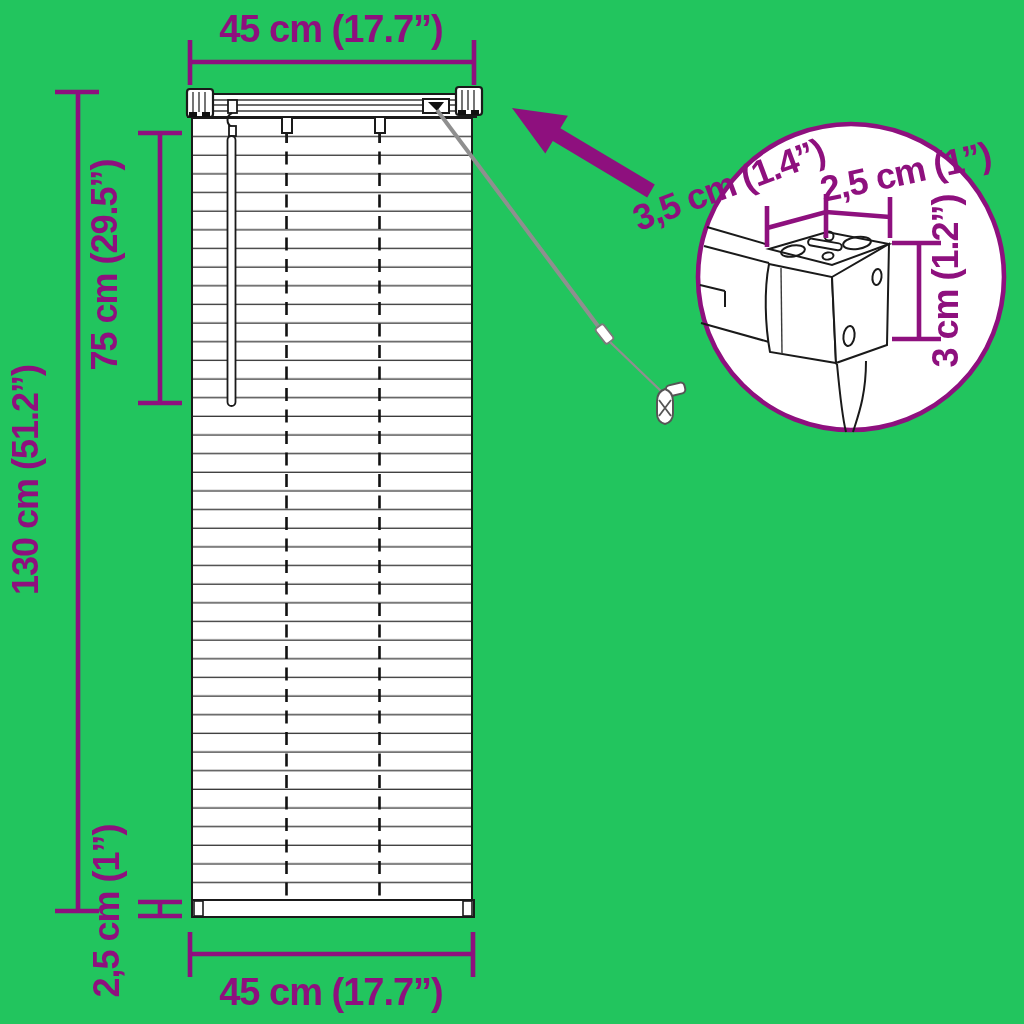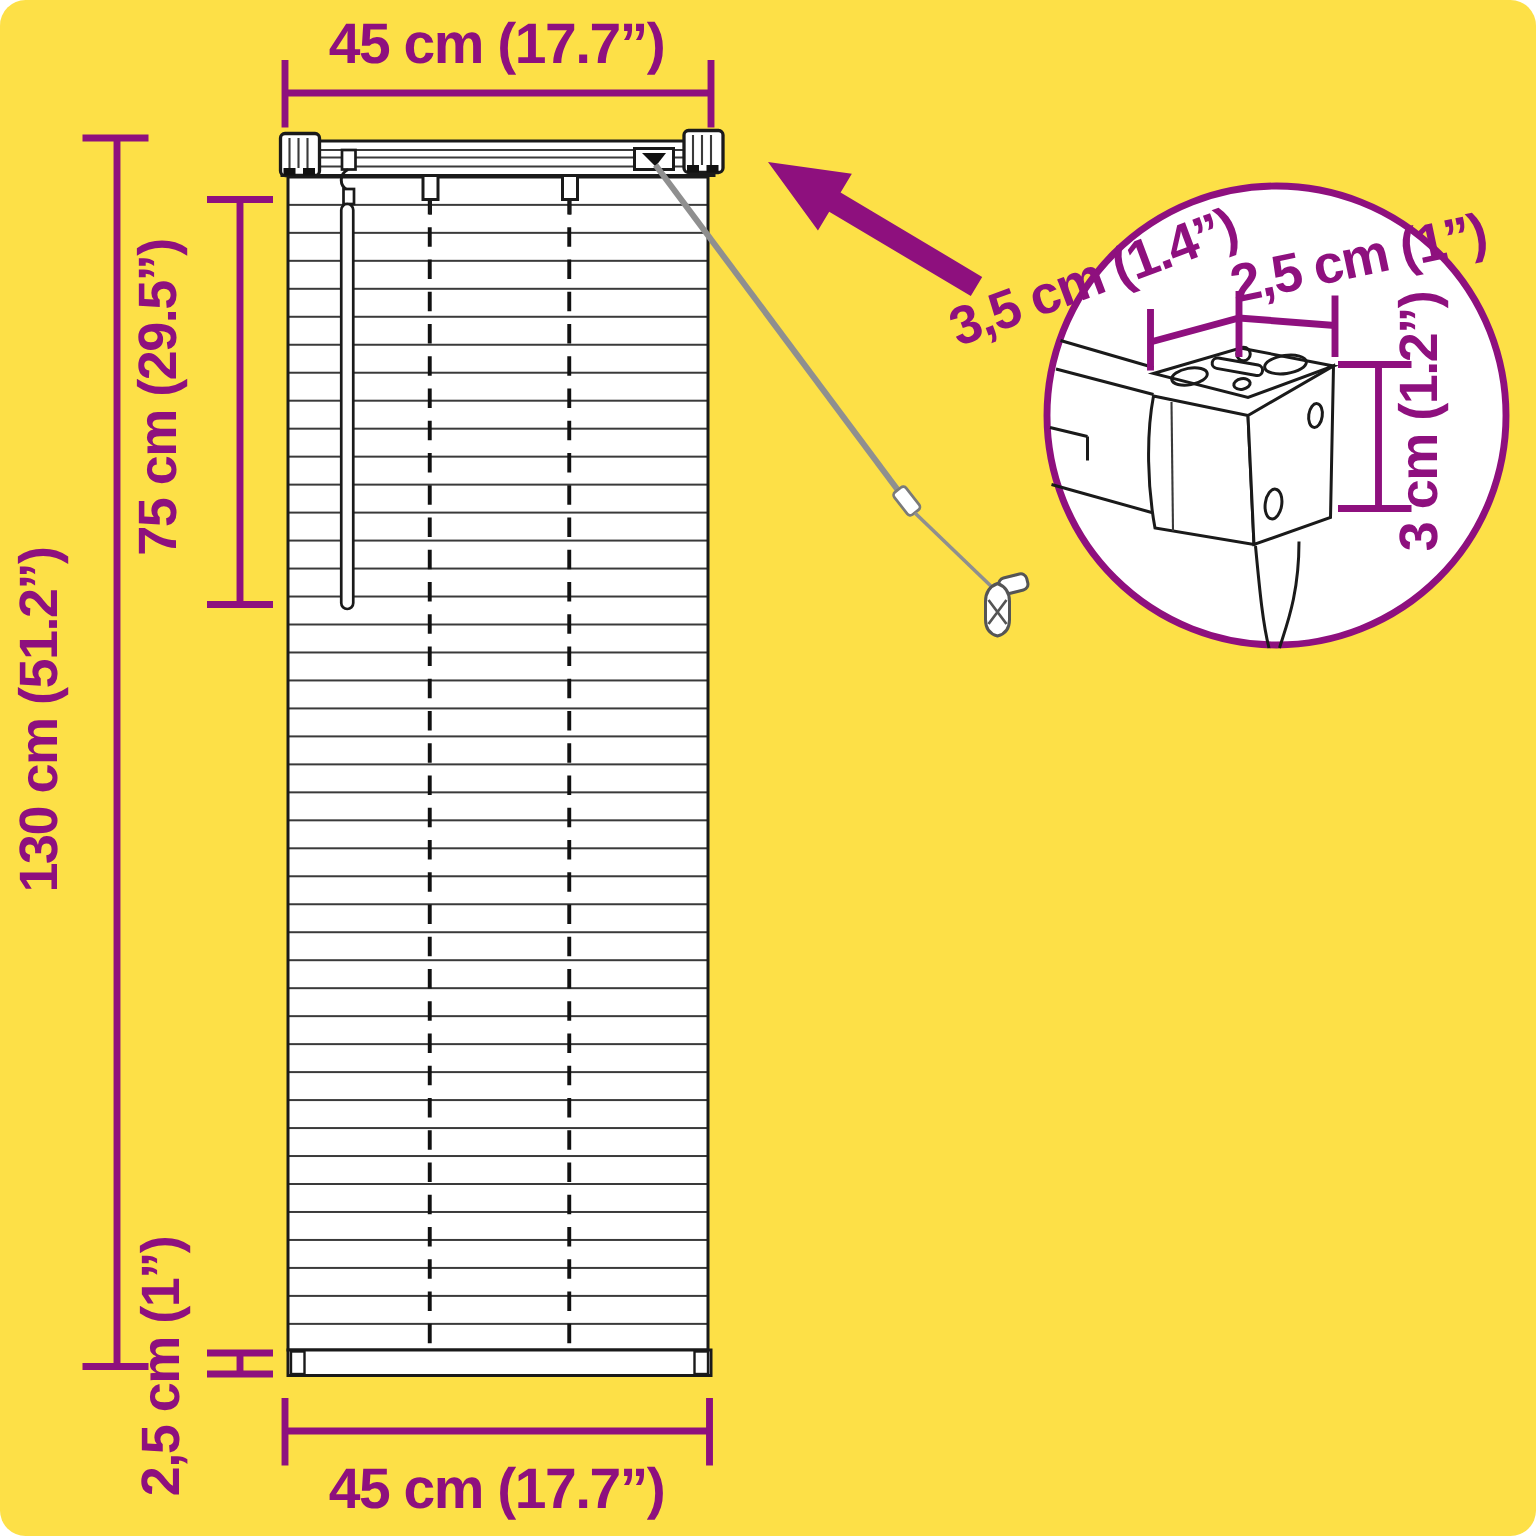--- a/index.html
+++ b/index.html
@@ -4,23 +4,22 @@
 <style>
   html, body {
     margin: 0;
     padding: 0;
     background: #ffffff;
   }
   .stage {
     width: 1024px;
     height: 1024px;
     position: relative;
-    background: #fde047;
+    background: #22c55e;
     font-family: "Liberation Sans", sans-serif;
-    border-radius: 17px;
   }
   svg { display: block; }
   .dim-text {
     font-family: "Liberation Sans", sans-serif;
     font-weight: bold;
     fill: #8E107E;
     letter-spacing: -1px;
   }
   .dim-line {
     stroke: #8E107E;

